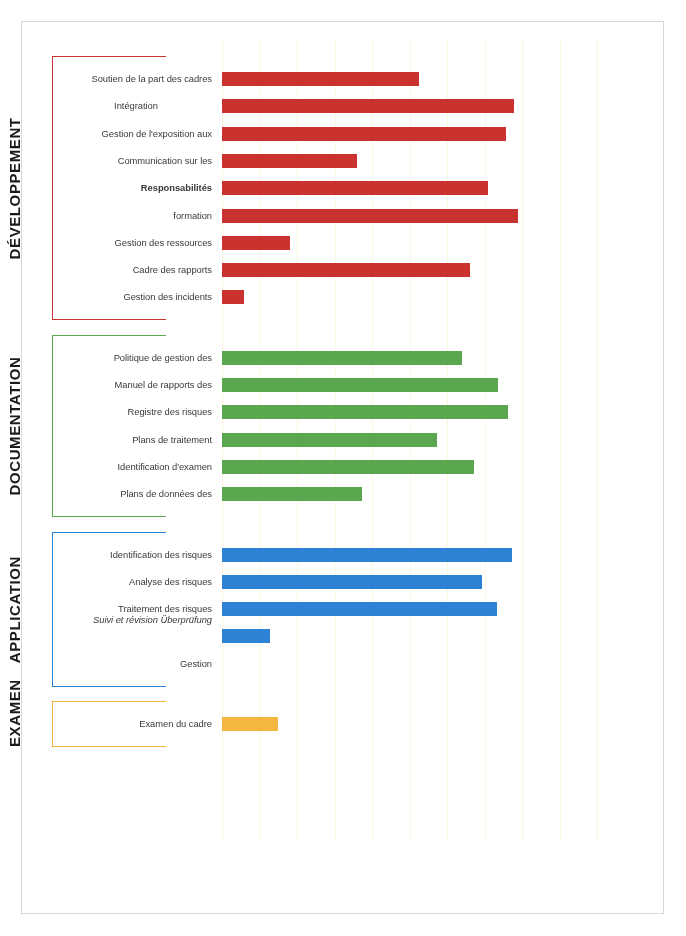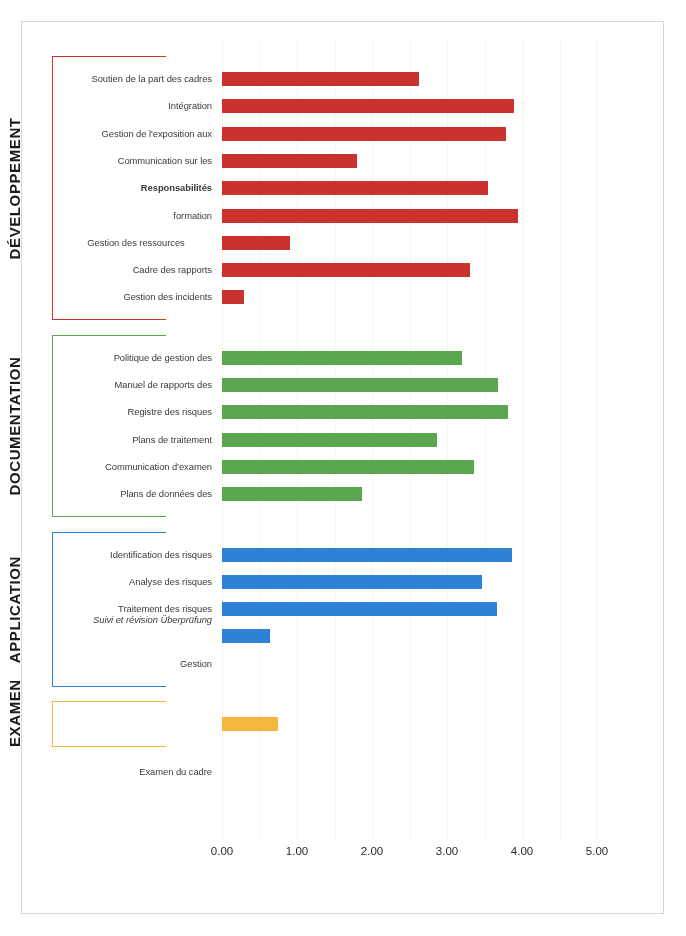--- a/index.html
+++ b/index.html
@@ -227,54 +227,46 @@
         </div>
         <div class="row" style="top: 616.7px; width: 375px;"></div>
         <div class="row" style="top: 677px; width: 375px;">
           <div class="bar" title="Examen du cadre: 0.75" style="width: 56.25px; background: rgb(245, 182, 63);"></div>
         </div>
       </div>
   </div>
 
   <div class="labels">
       <div class="cat-label" style="top: 33px;">Soutien de la part des cadres</div>
-      <div class="cat-label" style="top: 60.3px;">Intégration</div>
+      <div class="cat-label" style="top: 60.3px; text-align: center;">Intégration</div>
       <div class="cat-label" style="top: 87.6px;">Gestion de l'exposition aux</div>
       <div class="cat-label" style="top: 114.9px;">Communication sur les</div>
       <div class="cat-label" style="top: 142.2px; font-weight: bold;">Responsabilités</div>
       <div class="cat-label" style="top: 169.5px;">formation</div>
-      <div class="cat-label" style="top: 196.8px; text-align: center;">Gestion des ressources</div>
+      <div class="cat-label" style="top: 196.8px;">Gestion des ressources</div>
       <div class="cat-label" style="top: 224.1px;">Cadre des rapports</div>
       <div class="cat-label" style="top: 251.4px;">Gestion des incidents</div>
       <div class="cat-label" style="top: 311.7px;">Politique de gestion des</div>
       <div class="cat-label" style="top: 339px;">Manuel de rapports des</div>
       <div class="cat-label" style="top: 366.3px;">Registre des risques</div>
       <div class="cat-label" style="top: 393.6px;">Plans de traitement</div>
-      <div class="cat-label" style="top: 420.9px;">Communication d'examen</div>
+      <div class="cat-label" style="top: 420.9px;">Identification d'examen</div>
       <div class="cat-label" style="top: 448.2px;">Plans de données des</div>
       <div class="cat-label" style="top: 508.5px;">Identification des risques</div>
       <div class="cat-label" style="top: 535.8px;">Analyse des risques</div>
       <div class="cat-label" style="top: 563.1px;">Traitement des risques</div>
       <div class="cat-label" style="top: 574px; font-style: italic;">Suivi et révision Überprüfung</div>
       <div class="cat-label" style="top: 617.7px;">Gestion</div>
-      <div class="cat-label" style="top: 678px; margin-top: 48px;">Examen du cadre</div>
+      <div class="cat-label" style="top: 678px;">Examen du cadre</div>
     </div>
 
   <div class="brackets">
       <div class="bracket" style="top: 56px; height: 264.4px; color: rgb(201, 50, 47);"></div>
       <div class="group-title" style="top: 56px; height: 264.4px; width: 44px; left: 6px;">DÉVELOPPEMENT</div>
       <div class="bracket" style="top: 334.7px; height: 182.5px; color: rgb(91, 167, 79);"></div>
       <div class="group-title" style="top: 334.7px; height: 182.5px; width: 44px; left: 6px;">DOCUMENTATION</div>
       <div class="bracket" style="top: 531.5px; height: 155.2px; color: rgb(46, 130, 214);"></div>
       <div class="group-title" style="top: 531.5px; height: 155.2px; width: 44px; left: 6px;">APPLICATION</div>
       <div class="bracket" style="top: 701px; height: 46px; color: rgb(245, 182, 63);"></div>
       <div class="group-title" style="top: 701px; height: 46px; width: 44px; left: 6px;">EXAMEN</div>
     </div>
 
-  <div class="xaxis">
-      <div class="xtick" style="left: 0px;">0.00</div>
-      <div class="xtick" style="left: 75px;">1.00</div>
-      <div class="xtick" style="left: 150px;">2.00</div>
-      <div class="xtick" style="left: 225px;">3.00</div>
-      <div class="xtick" style="left: 300px;">4.00</div>
-      <div class="xtick" style="left: 375px;">5.00</div>
-    </div>
 </div>
 
 </body></html>

